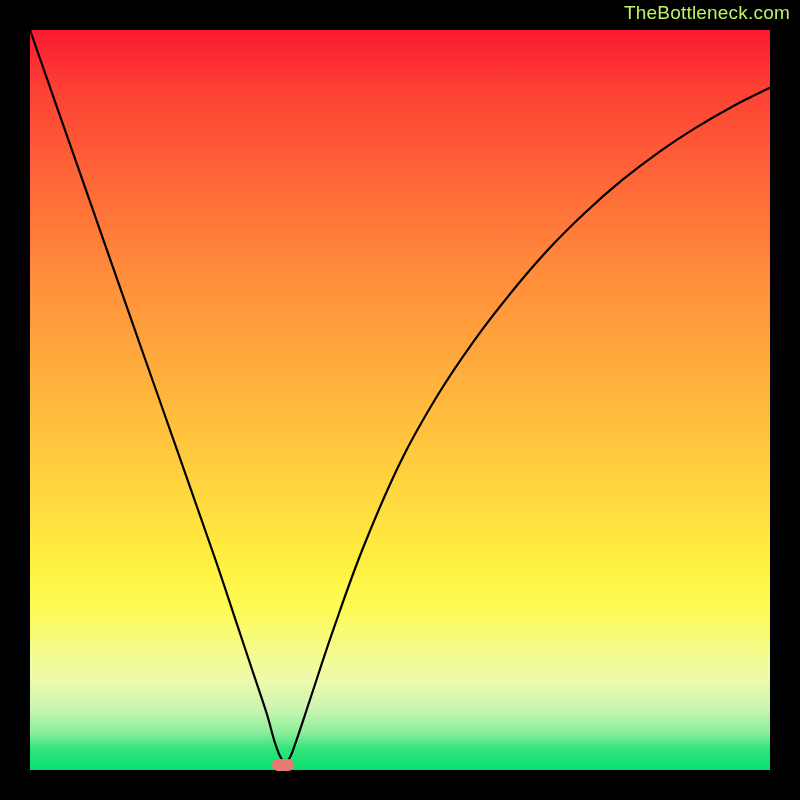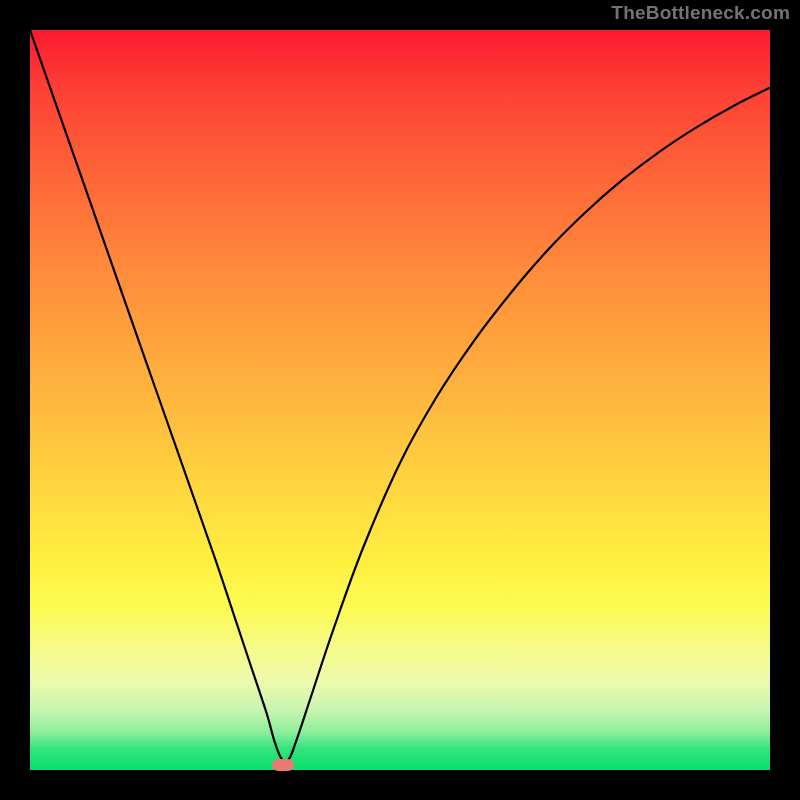--- a/index.html
+++ b/index.html
@@ -14,23 +14,23 @@
   .frame {
     position: relative;
     width: 800px;
     height: 800px;
     background: #000;
   }
   .watermark {
     position: absolute;
     top: 2px;
     right: 10px;
-    color: #737373;
+    color: #bef264;
     font-size: 19px;
-    font-weight: 700;
+    font-weight: 400;
     letter-spacing: 0.2px;
   }
   .plot-area {
     position: absolute;
     left: 30px;
     top: 30px;
     width: 740px;
     height: 740px;
     background: linear-gradient(to bottom,
       #fb1a30 0%,

